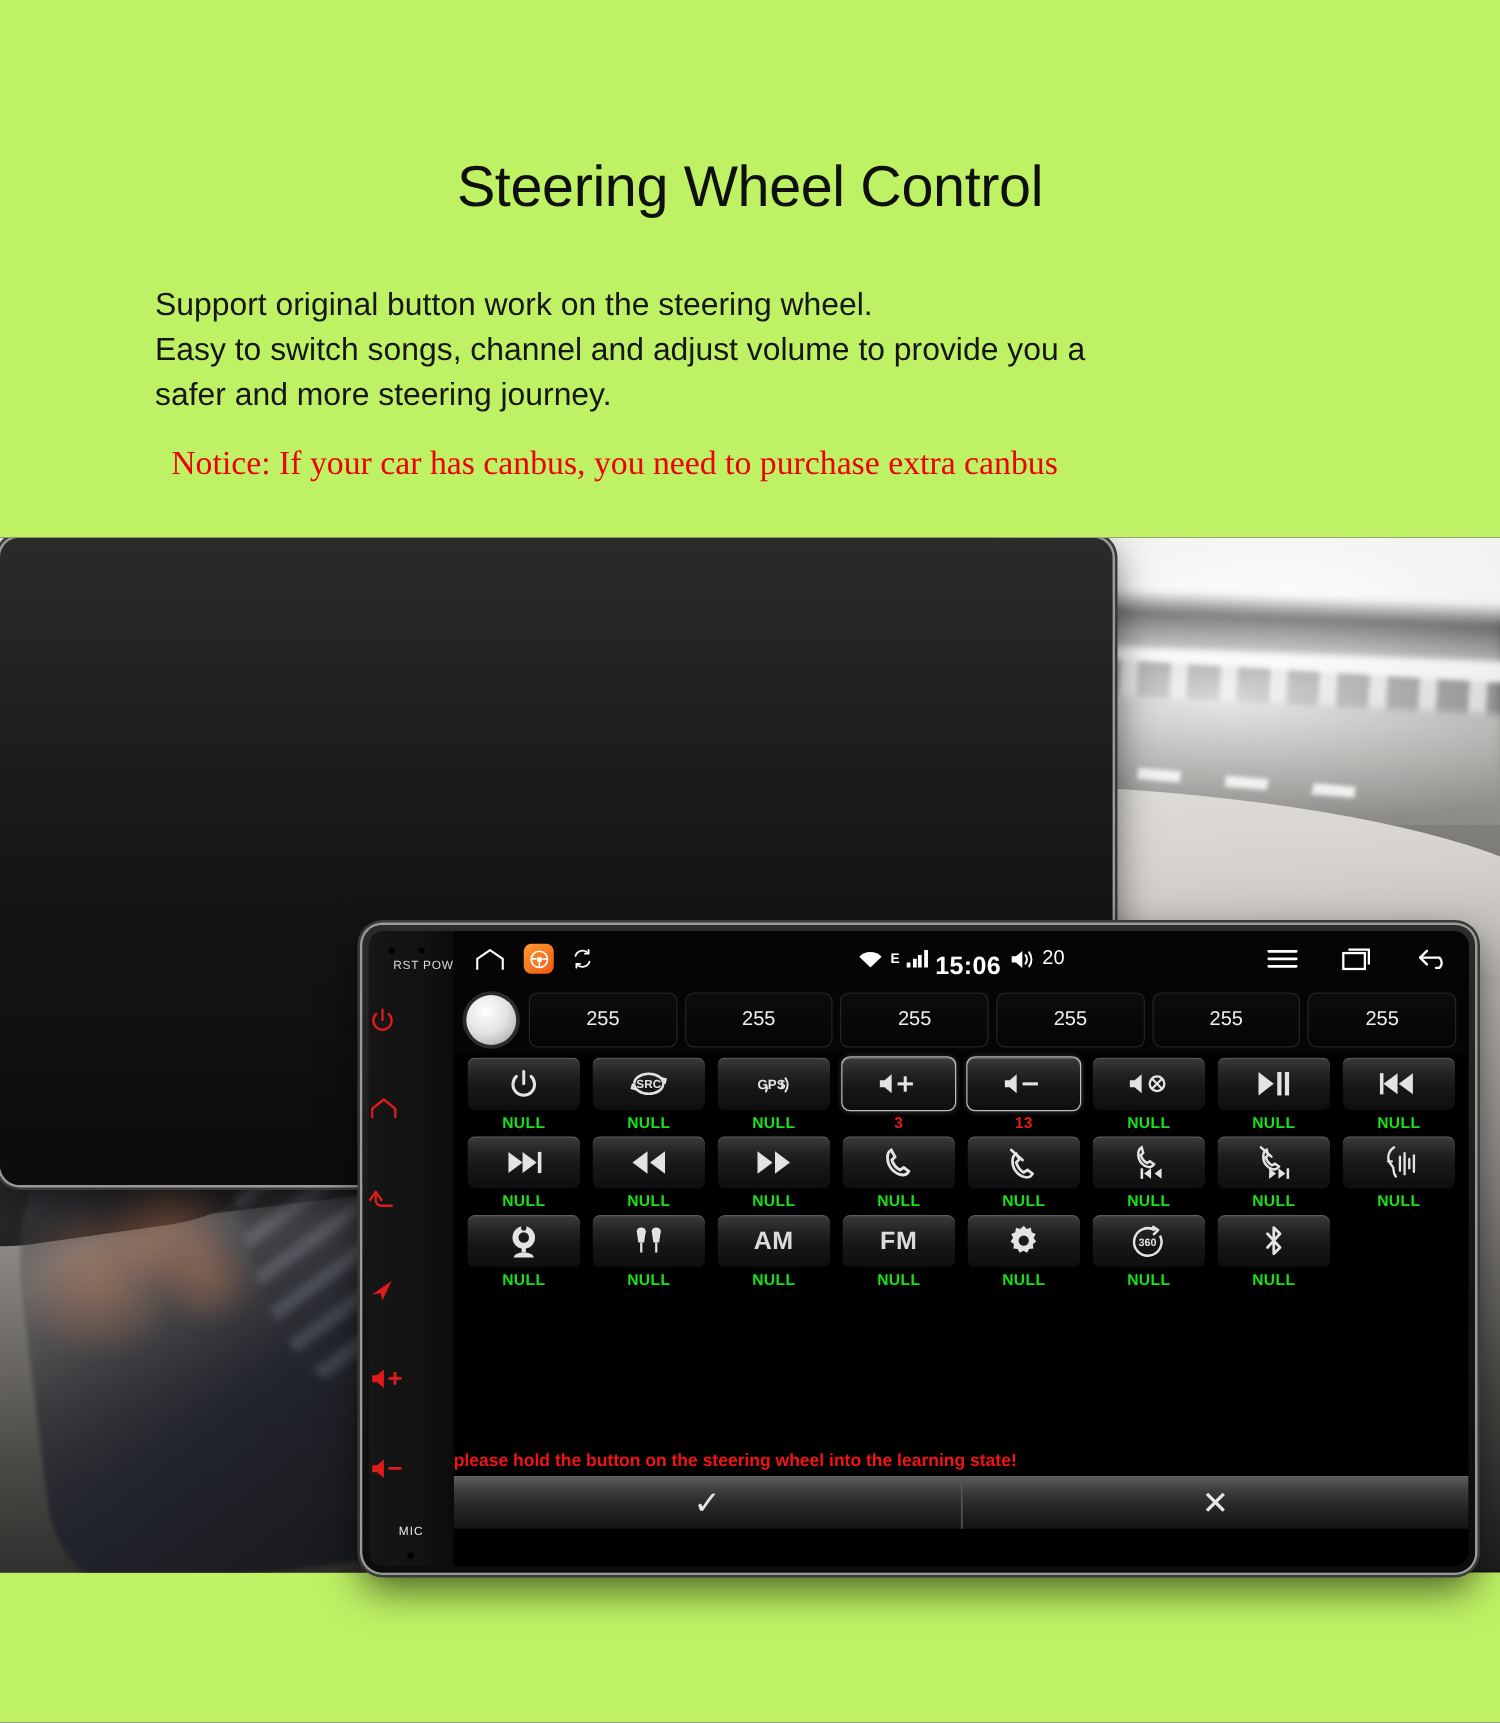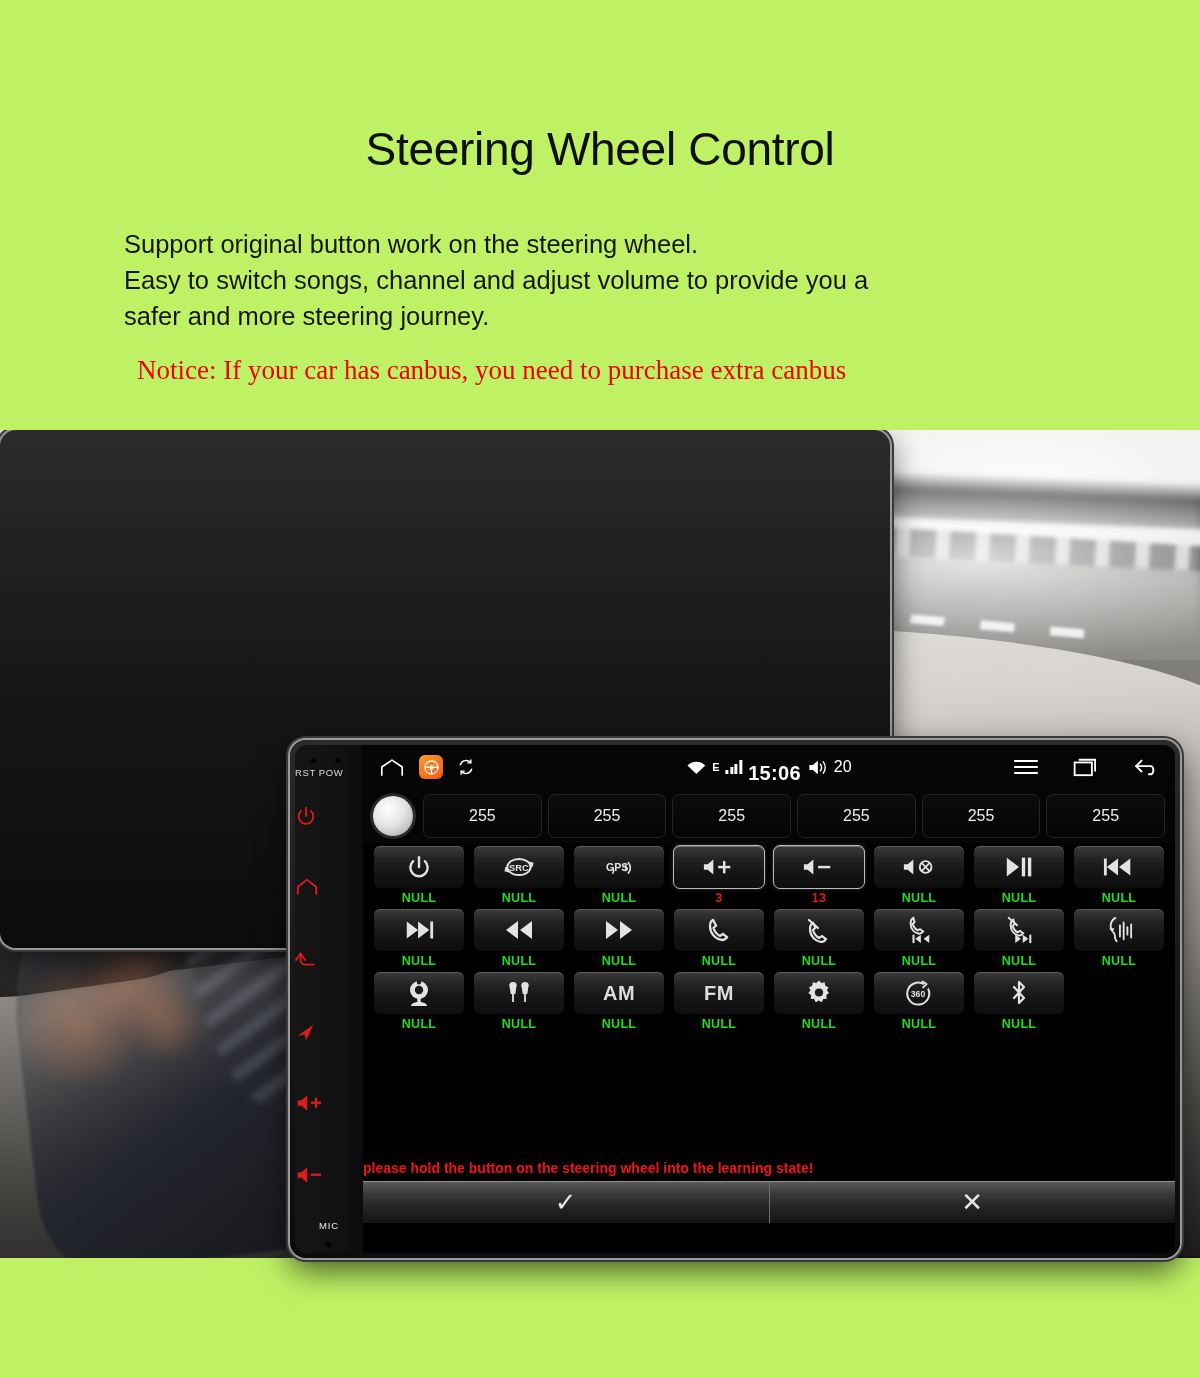--- a/index.html
+++ b/index.html
@@ -280,21 +280,21 @@
     background: linear-gradient(90deg, #161616 0%, #111 70%, #0b0b0b 100%);
   }
   .pinholes { position: absolute; left: 13px; top: 12px; width: 44px; height: 8px; }
   .pinholes i {
     position: absolute; width: 7px; height: 7px; border-radius: 50%;
     background: #000; box-shadow: inset 0 0 2px #333;
   }
   .pinholes i:nth-child(1) { left: 2px; }
   .pinholes i:nth-child(2) { left: 26px; }
   .rstpow {
-    position: absolute; left: 0; top: 22px; width: 68px; text-align: left;
+    position: absolute; left: 0; top: 22px; width: 68px; text-align: right;
     color: #dcdcdc; font-size: 9.5px; letter-spacing: .6px;
   }
   .hk {
     position: absolute; left: 0; width: 68px; text-align: center;
     color: #e01b1b; font-size: 19px; line-height: 1;
   }
   .hk.mic { color: #e8e8e8; font-size: 9.5px; letter-spacing: .8px; }
   .mic-hole {
     position: absolute; left: 30px; top: 496px; width: 7px; height: 7px;
     border-radius: 50%; background: #000; box-shadow: inset 0 0 2px #2a2a2a;

